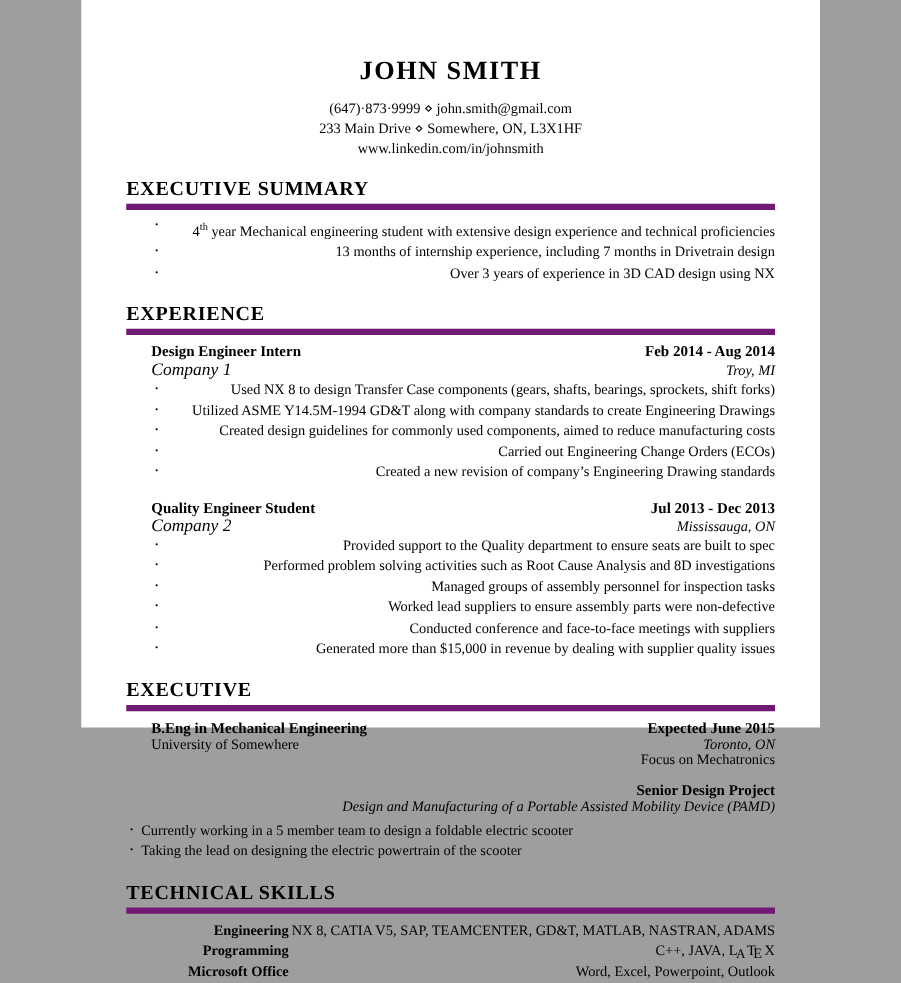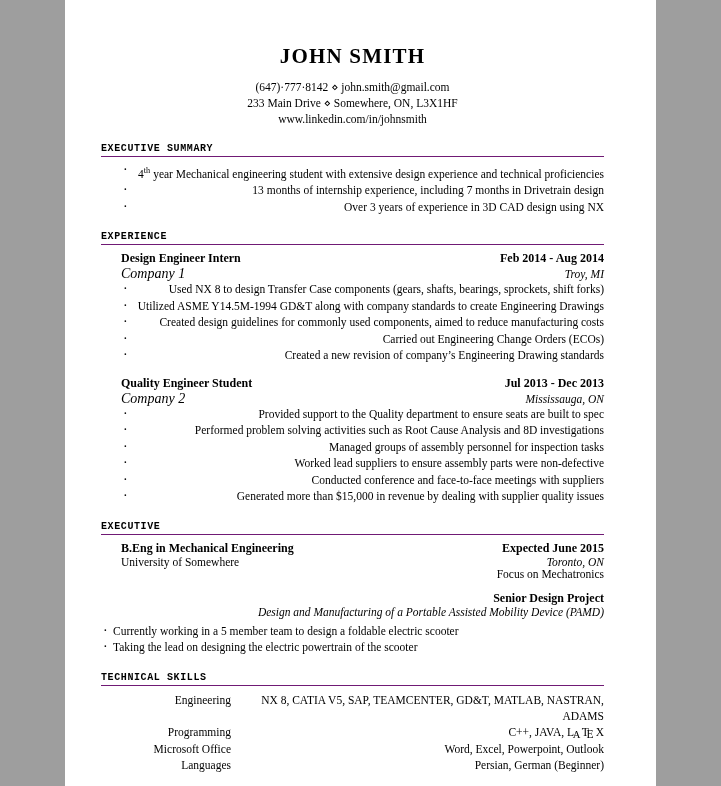--- a/index.html
+++ b/index.html
@@ -11,51 +11,50 @@
     height: 786px;
     background: #9e9e9e;
     font-family: "Liberation Serif", serif;
     overflow: hidden;
   }
   .page {
     position: absolute;
     left: 65px;
     top: 0;
     width: 591px;
-    height: 786px;
+    height: 582px;
     background: #ffffff;
     box-sizing: border-box;
-    padding: 28px 52px 0 36px;
+    padding: 28px 36px 0 36px;
   }
   .name {
     text-align: center;
     font-size: 21px;
     font-weight: bold;
     letter-spacing: 1.2px;
     margin: 16px 0 10px 0;
     color: #000;
   }
   .contact-line {
     text-align: center;
     font-size: 11.5px;
     line-height: 16px;
     color: #000;
   }
   .section {
     margin-top: 16px;
   }
   .section-title {
-    font-size: 10px;
+    font-size: 16px;
     font-weight: bold;
     letter-spacing: 0.6px;
     color: #000;
     padding-bottom: 2px;
-    border-bottom: 1px solid #701a75;
+    border-bottom: 5px solid #701a75;
     margin-bottom: 6px;
-    font-family: Liberation Mono, monospace;
   }
   .body-indent {
     padding-left: 20px;
     text-align: right;
   }
   ul.bullets {
     list-style: none;
     margin: 0;
     padding: 0;
   }
@@ -130,39 +129,39 @@
     margin-top: 1px;
   }
   .skills-table td {
     font-size: 11.5px;
     line-height: 16px;
     vertical-align: top;
     color: #000;
     padding: 0;
   }
   .skills-table td.label {
-    font-weight: normal;
+    font-weight: bold;
     width: 110px;
     white-space: nowrap;
   }
   .latex {
     font-family: "Liberation Serif", serif;
   }
   .latex .a { position: relative; top: 0.22em; left: -0.12em; font-size: 0.92em; }
   .latex .e { position: relative; top: 0.22em; left: -0.18em; font-size: 1em; }
   sup { font-size: 0.72em; }
 </style>
 </head>
 <body>
 
 <div class="page">
 
   <div class="name">JOHN SMITH</div>
 
-  <div class="contact-line">(647)·777·8142 ⋄ john.smith@gmail.com</div>
+  <div class="contact-line">(647)·873·9999 ⋄ john.smith@gmail.com</div>
   <div class="contact-line">233 Main Drive ⋄ Somewhere, ON, L3X1HF</div>
   <div class="contact-line">www.linkedin.com/in/johnsmith</div>
 
   <div class="section">
     <div class="section-title">EXECUTIVE SUMMARY</div>
     <div class="body-indent">
       <ul class="bullets">
         <li><span>4<sup>th</sup> year Mechanical engineering student with extensive design experience and technical proficiencies</span></li>
         <li>13 months of internship experience, including 7 months in Drivetrain design</li>
         <li>Over 3 years of experience in 3D CAD design using NX</li>

